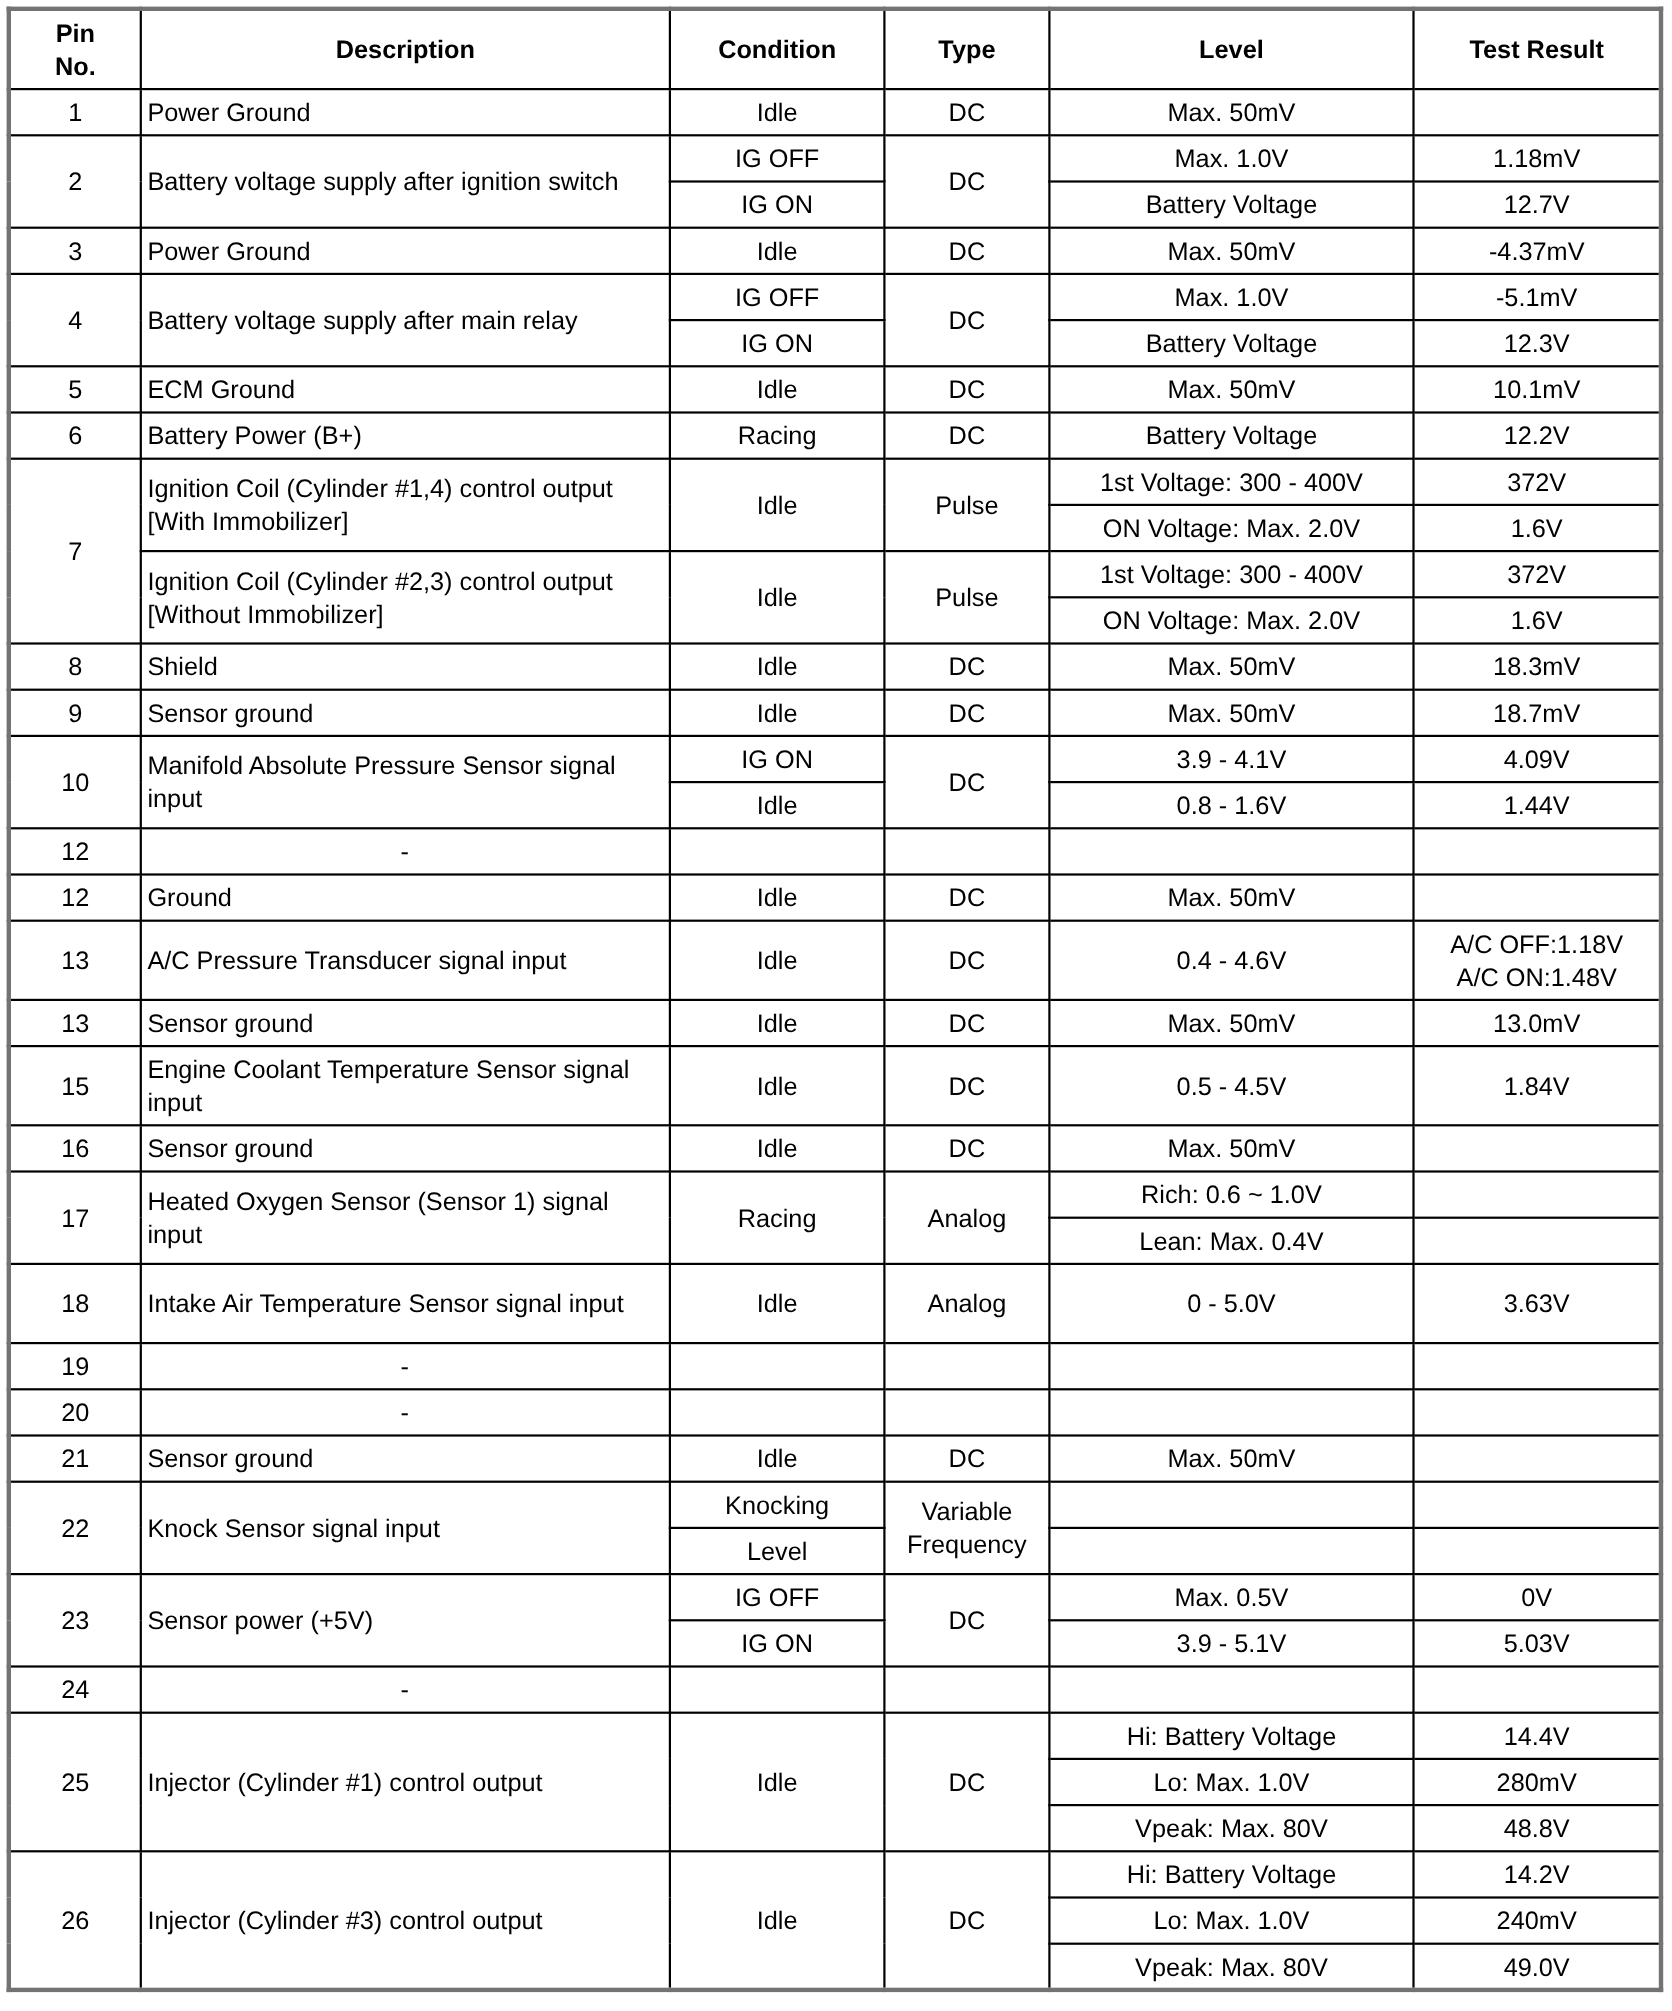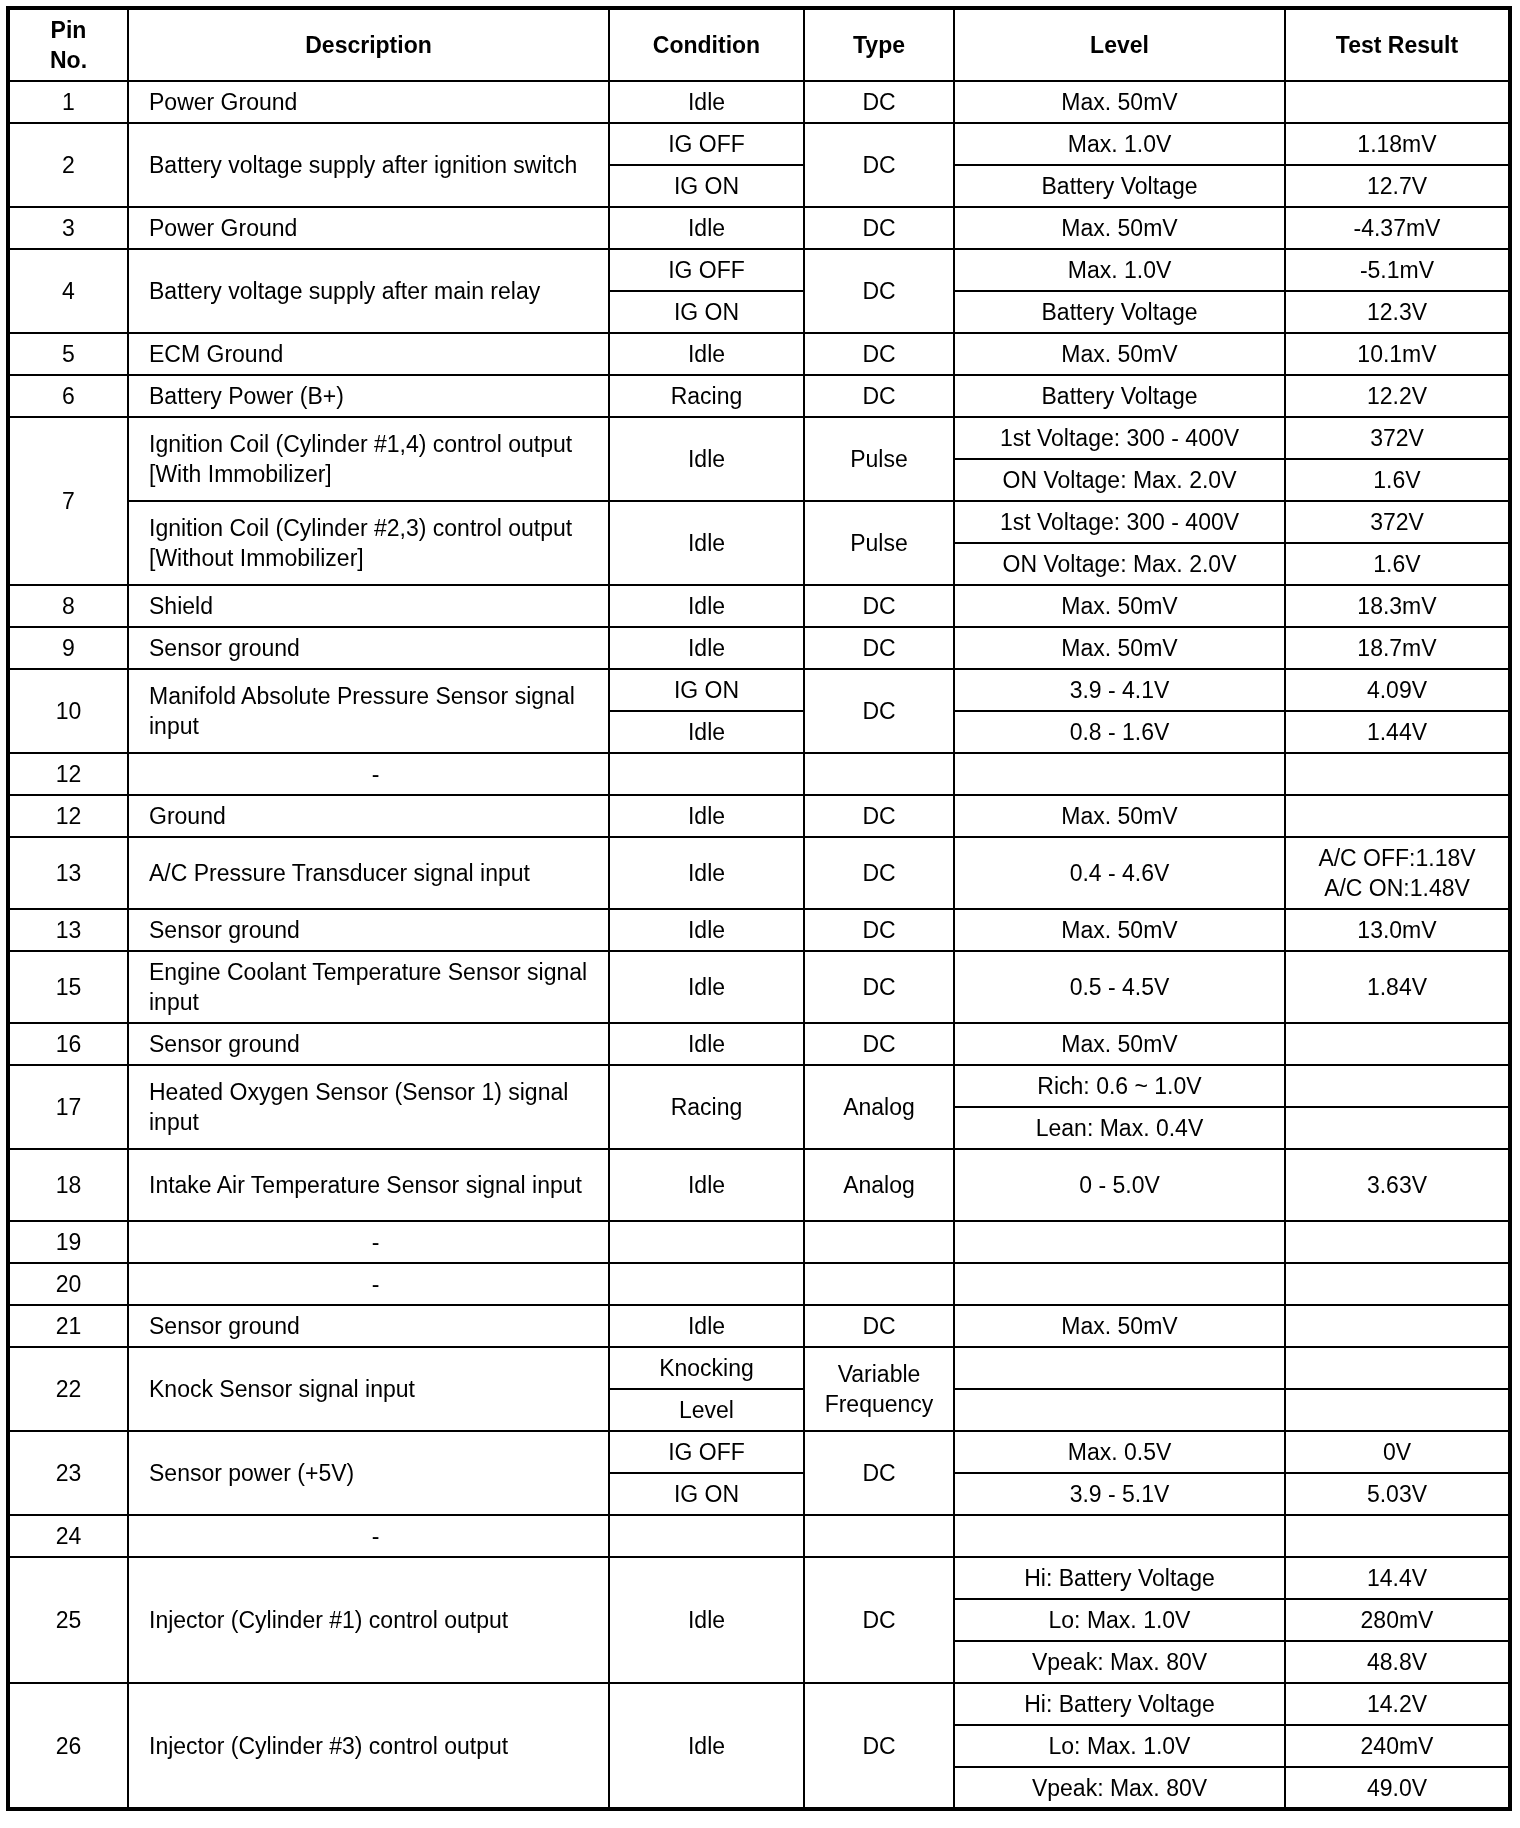--- a/index.html
+++ b/index.html
@@ -2,34 +2,34 @@
 <html><head>
 <meta charset="utf-8">
 <style>
   html, body { margin: 0; padding: 0; background: #ffffff; }
   body { width: 1520px; height: 1828px; position: relative; overflow: hidden;
          font-family: "Liberation Sans", "DejaVu Sans", sans-serif; color: #000; }
   table.pins {
     position: absolute; left: 6px; top: 6px;
     width: 1502px;
     border-collapse: collapse;
-    border: 4px solid #000000;
+    border: 4px solid #737373;
     table-layout: fixed;
   }
   table.pins td, table.pins th {
     border: 2px solid #000;
     padding: 0 6px;
     font-size: 23px;
     line-height: 30px;
     vertical-align: middle;
     text-align: center;
     box-sizing: border-box;
   }
   table.pins th { font-weight: bold; height: 73px; font-size: 23px; line-height: 30px; }
-  table.pins td.desc { text-align: left; padding-left: 20px; margin-top: 44px; }
+  table.pins td.desc { text-align: left; padding-left: 5px; margin-top: 44px; }
   table.pins td.desc.dash { text-align: center; }
   tr.u1 > td { height: 42px; }
   tr.u17 > td { height: 72px; }
   col.c-pin { width: 120px; }
   col.c-desc { width: 481px; }
   col.c-cond { width: 195px; }
   col.c-type { width: 150px; }
   col.c-level { width: 331px; }
   col.c-res { width: 225px; }
   .ml { white-space: pre-line; }

